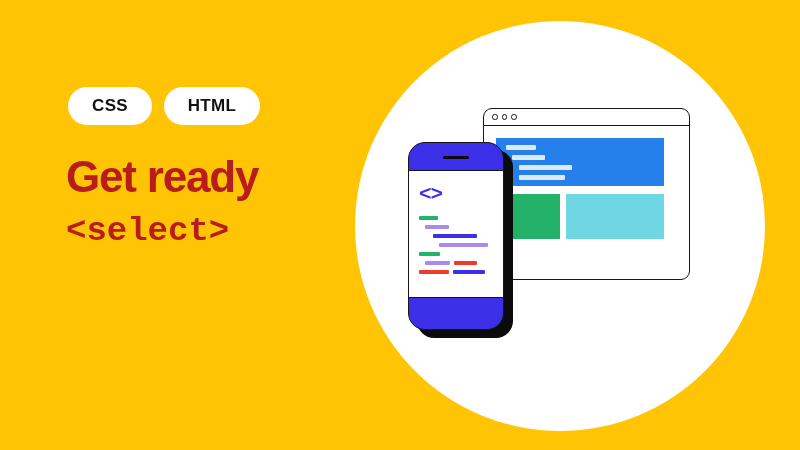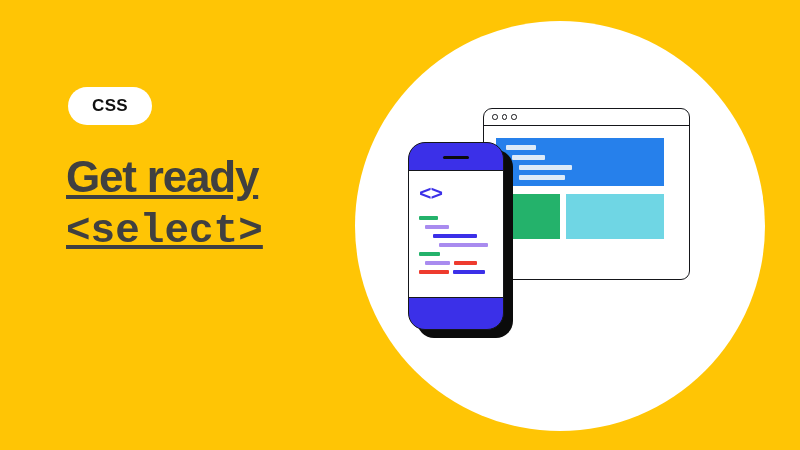--- a/index.html
+++ b/index.html
@@ -49,33 +49,32 @@
     letter-spacing: 0.3px;
     font-family: "Liberation Sans", sans-serif;
   }
   .badge.css-badge { width: 84px; }
   .badge.html-badge { width: 96px; }
 
   .headline {
     position: absolute;
     left: 66px;
     top: 152px;
-    color: #404040;
+    color: #b91c1c;
     font-family: "Liberation Sans", sans-serif;
     font-weight: 700;
     font-size: 44px;
     line-height: 50px;
     letter-spacing: -1.2px;
-    text-decoration: underline;
   }
   .headline .line { display: block; white-space: nowrap; }
   .headline .mono {
     font-family: "Liberation Mono", "DejaVu Sans Mono", monospace;
     font-weight: 700;
-    font-size: 41px;
+    font-size: 34px;
     letter-spacing: 0px;
     display: block;
     margin-top: 4px;
   }
 
   
   .illus {
     position: absolute;
     left: 340px;
     top: 0;
@@ -231,20 +230,23 @@
 </head>
 <body>
 
 <div id="banner">
 
   <div class="left-panel">
 
     <div class="badge-row">
       <div class="badge css-badge">
         <span>CSS</span>
+      </div>
+      <div class="badge html-badge">
+        <span>HTML</span>
       </div>
     </div>
 
     <div class="headline">
       <span class="line">Get ready</span>
       <span class="mono">&lt;select&gt;</span>
     </div>
 
   </div>
 

